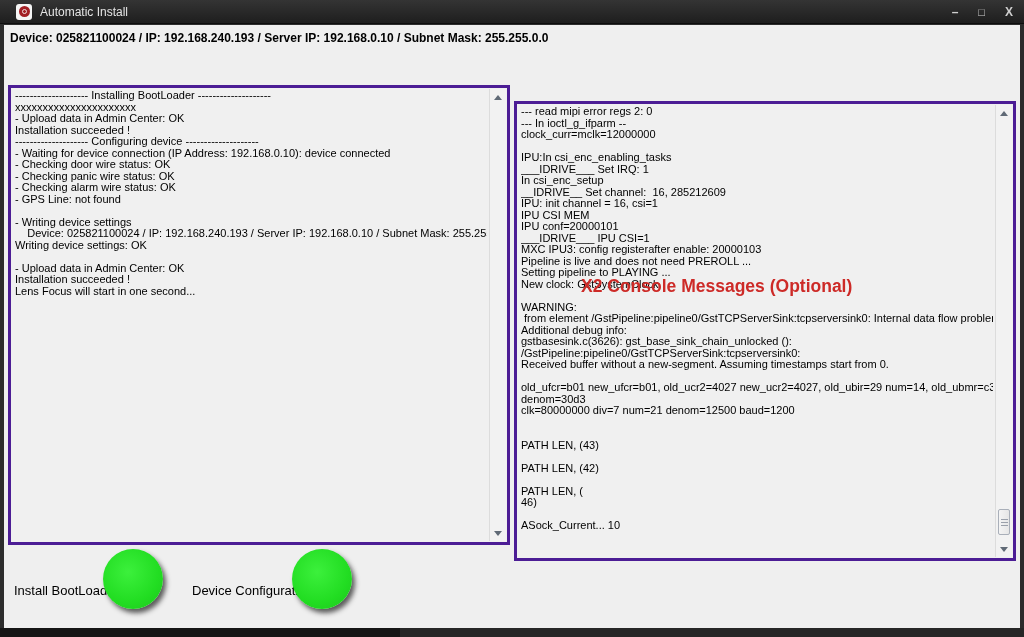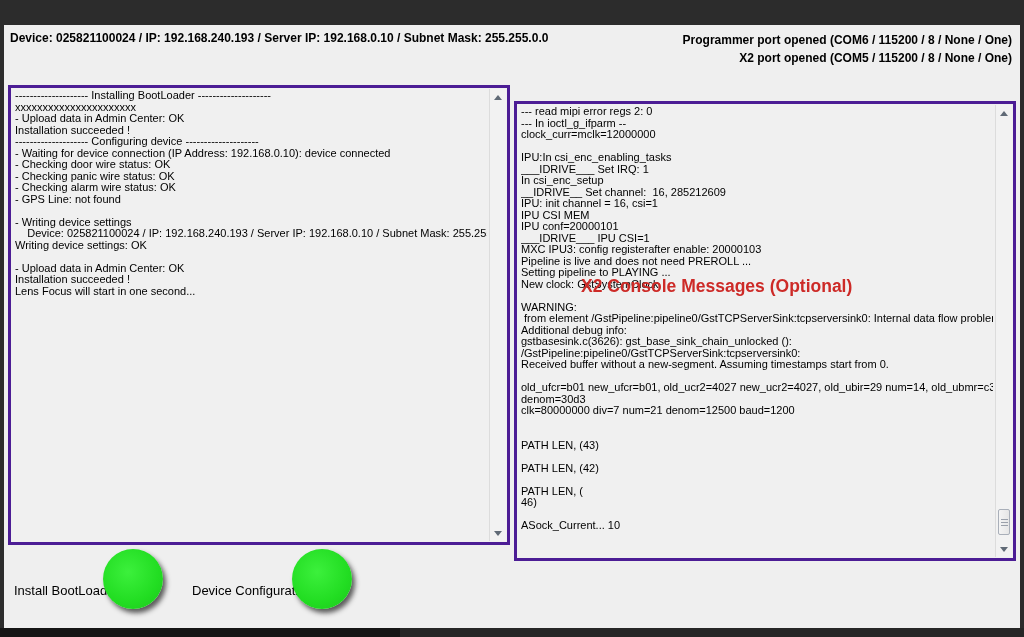--- a/index.html
+++ b/index.html
@@ -135,34 +135,43 @@
     box-shadow:3px 4px 5px rgba(40,40,40,0.75);
   }
   .status-circle.c1 { left:99px; }
   .status-circle.c2 { left:288px; }
 </style>
 </head>
 <body>
 
 <div class="window">
 
+  <div class="titlebar">
+    <div class="app-icon">
+      <div class="ring">
+          <div class="dot"></div>
+        </div>
+    </div>
+    <span class="title-text">Automatic Install</span>
+    <div class="win-controls">
+      <span class="win-btn">–</span>
+      <span class="win-btn maxi">□</span>
+      <span class="win-btn">X</span>
+    </div>
+  </div>
 
   <div class="frame-left"></div>
   <div class="frame-right"></div>
   <div class="bottombar">
     <div class="seg-dark"></div>
   </div>
 
   <div class="client">
 
     <div class="hdr-device">Device: 025821100024 / IP: 192.168.240.193 / Server IP: 192.168.0.10 / Subnet Mask: 255.255.0.0</div>
-    <div class="hdr-ports">
-      <div>Programmer port opened (COM6 / 115200 / 8 / None / One)</div>
-      <div>X2 port opened (COM5 / 115200 / 8 / None / One)</div>
-    </div>
 
     <div class="panel left">
       <pre>-------------------- Installing BootLoader --------------------
 xxxxxxxxxxxxxxxxxxxxxx
 - Upload data in Admin Center: OK
 Installation succeeded !
 -------------------- Configuring device --------------------
 - Waiting for device connection (IP Address: 192.168.0.10): device connected
 - Checking door wire status: OK
 - Checking panic wire status: OK

